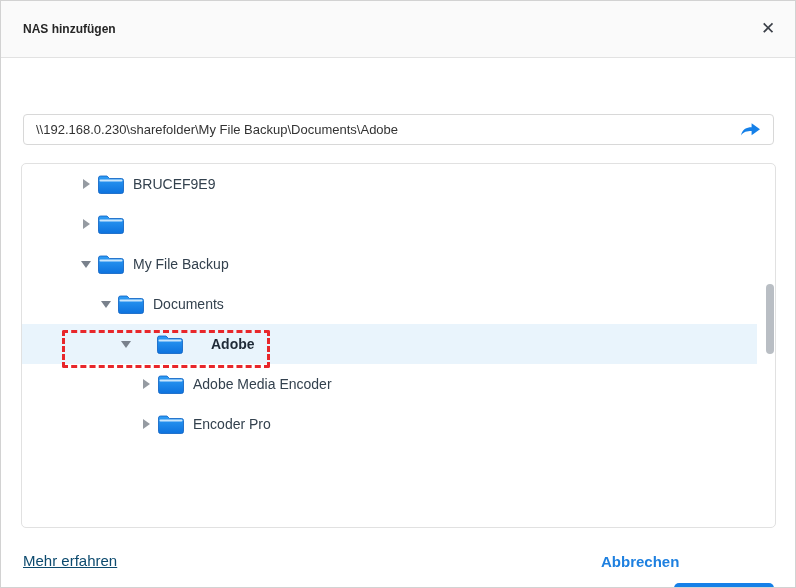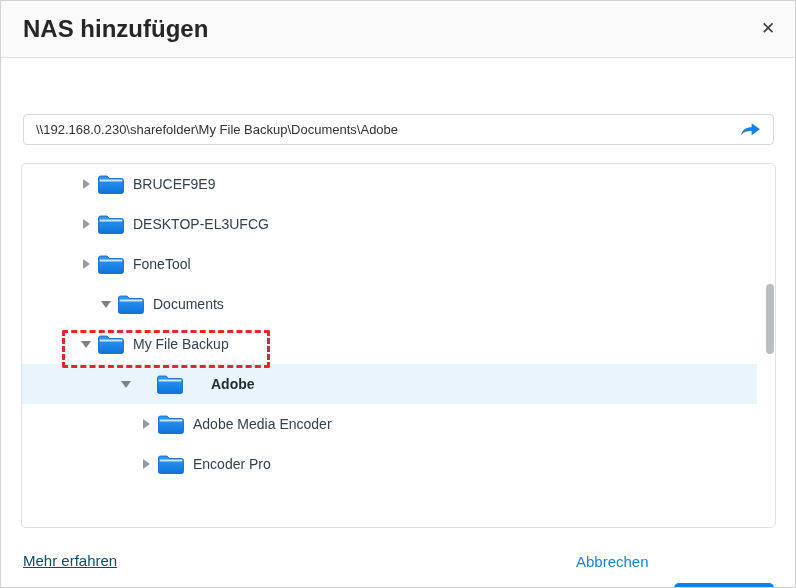--- a/index.html
+++ b/index.html
@@ -1,21 +1,21 @@
 <!DOCTYPE html>
 <html><head>
 <meta charset="utf-8">
 <style>
   * { margin:0; padding:0; box-sizing:border-box; }
   html,body { width:796px; height:588px; background:#fff; font-family:"Liberation Sans", sans-serif; }
   .dialog { position:relative; width:796px; height:588px; background:#fff; border:1px solid #d2d2d2; overflow:hidden; }
 
   
   .header { position:absolute; top:0; left:0; right:0; height:57px; background:#fafafa; border-bottom:1px solid #e2e2e2; }
-  .title { position:absolute; left:22px; top:0; line-height:56px; font-size:24px; font-weight:bold; color:#262626; }
+  .title { position:absolute; left:22px; top:0; line-height:56px; font-size:12px; font-weight:bold; color:#262626; }
   .close-btn { position:absolute; right:12px; top:13px; width:30px; height:30px; line-height:30px; text-align:center; font-size:17px; color:#3a3f47; cursor:pointer; }
 
   
   .path-label { position:absolute; left:22px; top:80px; font-size:14px; color:#3d3d3d; }
   .input-wrap { position:absolute; left:22px; top:113px; width:751px; height:31px; border:1px solid #d8d8d8; border-radius:4px; background:#fff; }
   .path-input { position:absolute; left:0; top:0; width:100%; height:100%; border:none; outline:none; background:transparent; padding:0 44px 0 12px; font-size:13px; color:#333; font-family:Liberation Sans, sans-serif; }
   .go-btn { position:absolute; right:12px; top:7px; width:22px; height:16px; cursor:pointer; }
 
   
   .tree { position:absolute; left:20px; top:162px; width:755px; height:365px; border:1px solid #e1e1e1; border-radius:5px; background:#fff; overflow:hidden; }
@@ -30,21 +30,21 @@
   .lvl2 { padding-left:92px;gap:19px; }
   .lvl3 { padding-left:112px; }
   .tree-row.selected { background:#e9f4fc; width:calc(100% - 18px); }
   .tree-row.selected .lbl { font-weight:bold; color:#1f2a37; }
 
   .marker { position:absolute; left:40px; top:166px; width:208px; height:38px; border:3px dashed #e8262a; border-radius:2px; pointer-events:none; }
   .scroll-thumb { position:absolute; right:1px; top:120px; width:8px; height:70px; background:#b9bec4; border-radius:4px; cursor:pointer; }
 
   
   .learn-link { position:absolute; left:22px; top:551px; font-size:15px; color:#0c4a6e; text-decoration:underline; cursor:pointer; }
-  .cancel-btn { position:absolute; left:575px; top:552px; width:74px; text-align:left; font-size:15px; font-weight:normal; color:#1e80e0; cursor:pointer; background:none; border:none; font-family:"Liberation Sans", sans-serif; }
+  .cancel-btn { position:absolute; left:600px; top:552px; width:74px; text-align:right; font-size:15px; font-weight:bold; color:#1e80e0; cursor:pointer; background:none; border:none; font-family:"Liberation Sans", sans-serif; }
   .ok-btn { position:absolute; left:673px; top:550px; width:100px; height:32px; background:#1580e8; color:#fff; font-size:15px; font-weight:bold; border:none; border-radius:5px; cursor:pointer; font-family:"Liberation Sans", sans-serif;margin-top:32px; }
 </style>
 </head>
 <body>
 
 <svg width="0" height="0" style="position:absolute">
   <defs>
     <linearGradient id="fg" x1="0" y1="0" x2="0" y2="1">
       <stop offset="0" stop-color="#2f9df5"></stop>
       <stop offset="1" stop-color="#0d72de"></stop>
@@ -83,52 +83,42 @@
       <span class="lbl">BRUCEF9E9</span>
     </div>
 
     <div class="tree-row lvl0">
       <span class="tw">
           <span class="tri col"></span>
         </span>
       <svg class="folder">
           <use href="#folderIcon"></use>
         </svg>
-      <span class="lbl">DESKTOP-EL3UFCG</span>
     </div>
+
 
 
     <div class="tree-row lvl0">
       <span class="tw">
-          <span class="tri col"></span>
+          <span class="tri exp"></span>
         </span>
       <svg class="folder">
           <use href="#folderIcon"></use>
         </svg>
-      <span class="lbl">FoneTool</span>
+      <span class="lbl">My File Backup</span>
     </div>
 
     <div class="tree-row lvl1">
       <span class="tw">
           <span class="tri exp"></span>
         </span>
       <svg class="folder">
           <use href="#folderIcon"></use>
         </svg>
       <span class="lbl">Documents</span>
-    </div>
-
-    <div class="tree-row lvl0">
-      <span class="tw">
-          <span class="tri exp"></span>
-        </span>
-      <svg class="folder">
-          <use href="#folderIcon"></use>
-        </svg>
-      <span class="lbl">My File Backup</span>
     </div>
 
     <div class="tree-row lvl2 selected">
       <span class="tw">
           <span class="tri exp"></span>
         </span>
       <svg class="folder">
           <use href="#folderIcon"></use>
         </svg>
       <span class="lbl">Adobe</span>

